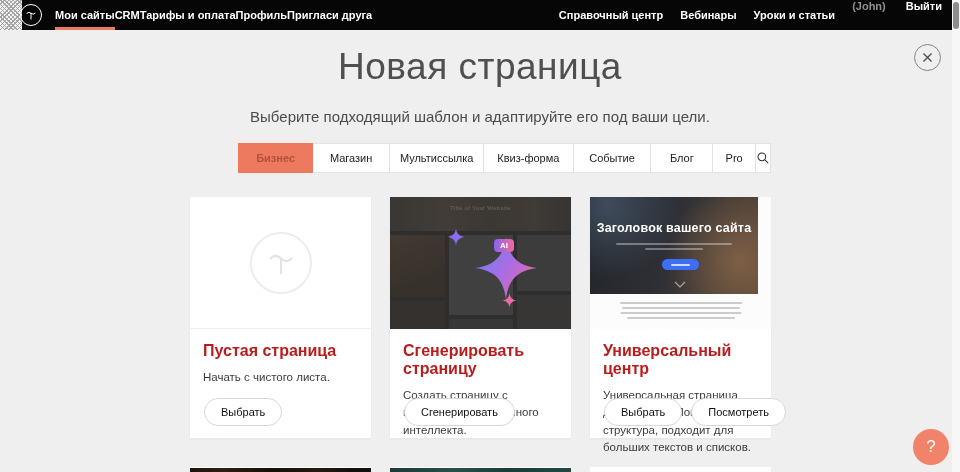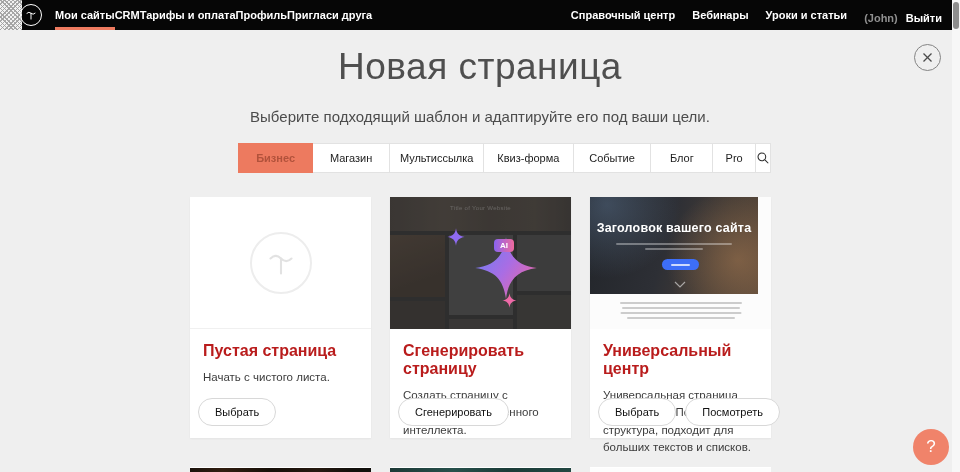--- a/index.html
+++ b/index.html
@@ -27,21 +27,21 @@
   }
   .nav-left { position:absolute; left:55px; top:0; height:30px; display:flex; }
   .nav-right { position:absolute; right:18px; top:0; height:30px; display:flex; gap:17px; }
   .nav-item {
     position:relative; display:flex; align-items:center; height:30px;
     color:#fff; font-size:11px; font-weight:bold; cursor:pointer; white-space:nowrap;
   }
   .nav-item.active::after {
     content:""; position:absolute; left:0; right:0; bottom:0; height:3px; background:#ed7a5f;
   }
-  .user-block { display:flex; align-items:flex-end; gap:8px; height:24px; }
+  .user-block { display:flex; align-items:flex-start; gap:20px; height:24px; }
   .user-name { color:#8f8f8f; font-size:11px; font-weight:bold; }
   .logout { color:#fff; font-size:11px; font-weight:bold; cursor:pointer; }
 
   
   .scrollbar { position:absolute; right:0; top:0; width:8px; height:472px; background:#f7f7f7; z-index:40; }
   .scroll-thumb { position:absolute; right:1px; top:2px; width:6px; height:27px; background:#8d8d8d; border-radius:3px; }
 
   
   .page-title {
     position:absolute; top:46px; left:0; width:100%; text-align:center;
@@ -71,21 +71,21 @@
   
   .card {
     position:absolute; top:197px; width:181px; height:241px; background:#fff;
     box-shadow:0 1px 2px rgba(0,0,0,.05);
   }
   .card-1 { left:190px; } .card-2 { left:390px; } .card-3 { left:590px; }
 
   .card-info { position:absolute; left:0; right:0; top:132px; bottom:0; padding:13px; }
   .card-title { font-size:16px; font-weight:bold; color:#b91c1c; }
   .card-desc  { font-size:11.5px; color:#3c3c3c; line-height:1.5; margin-top:9px; }
-  .card-buttons { position:absolute; left:8px; bottom:12px; display:flex; gap:9px; }
+  .card-buttons { position:absolute; left:14px; bottom:12px; display:flex; gap:9px; }
   .pill-btn {
     border:1px solid #d8d8d8; background:#fff; border-radius:15px;
     height:28px; padding:0 16px; font-size:11px; color:#101010;
     display:flex; align-items:center; cursor:pointer; white-space:nowrap;
     font-family:"Liberation Sans", sans-serif;
   }
 
   
   .preview-blank {
     position:absolute; left:0; top:0; right:0; height:132px;

